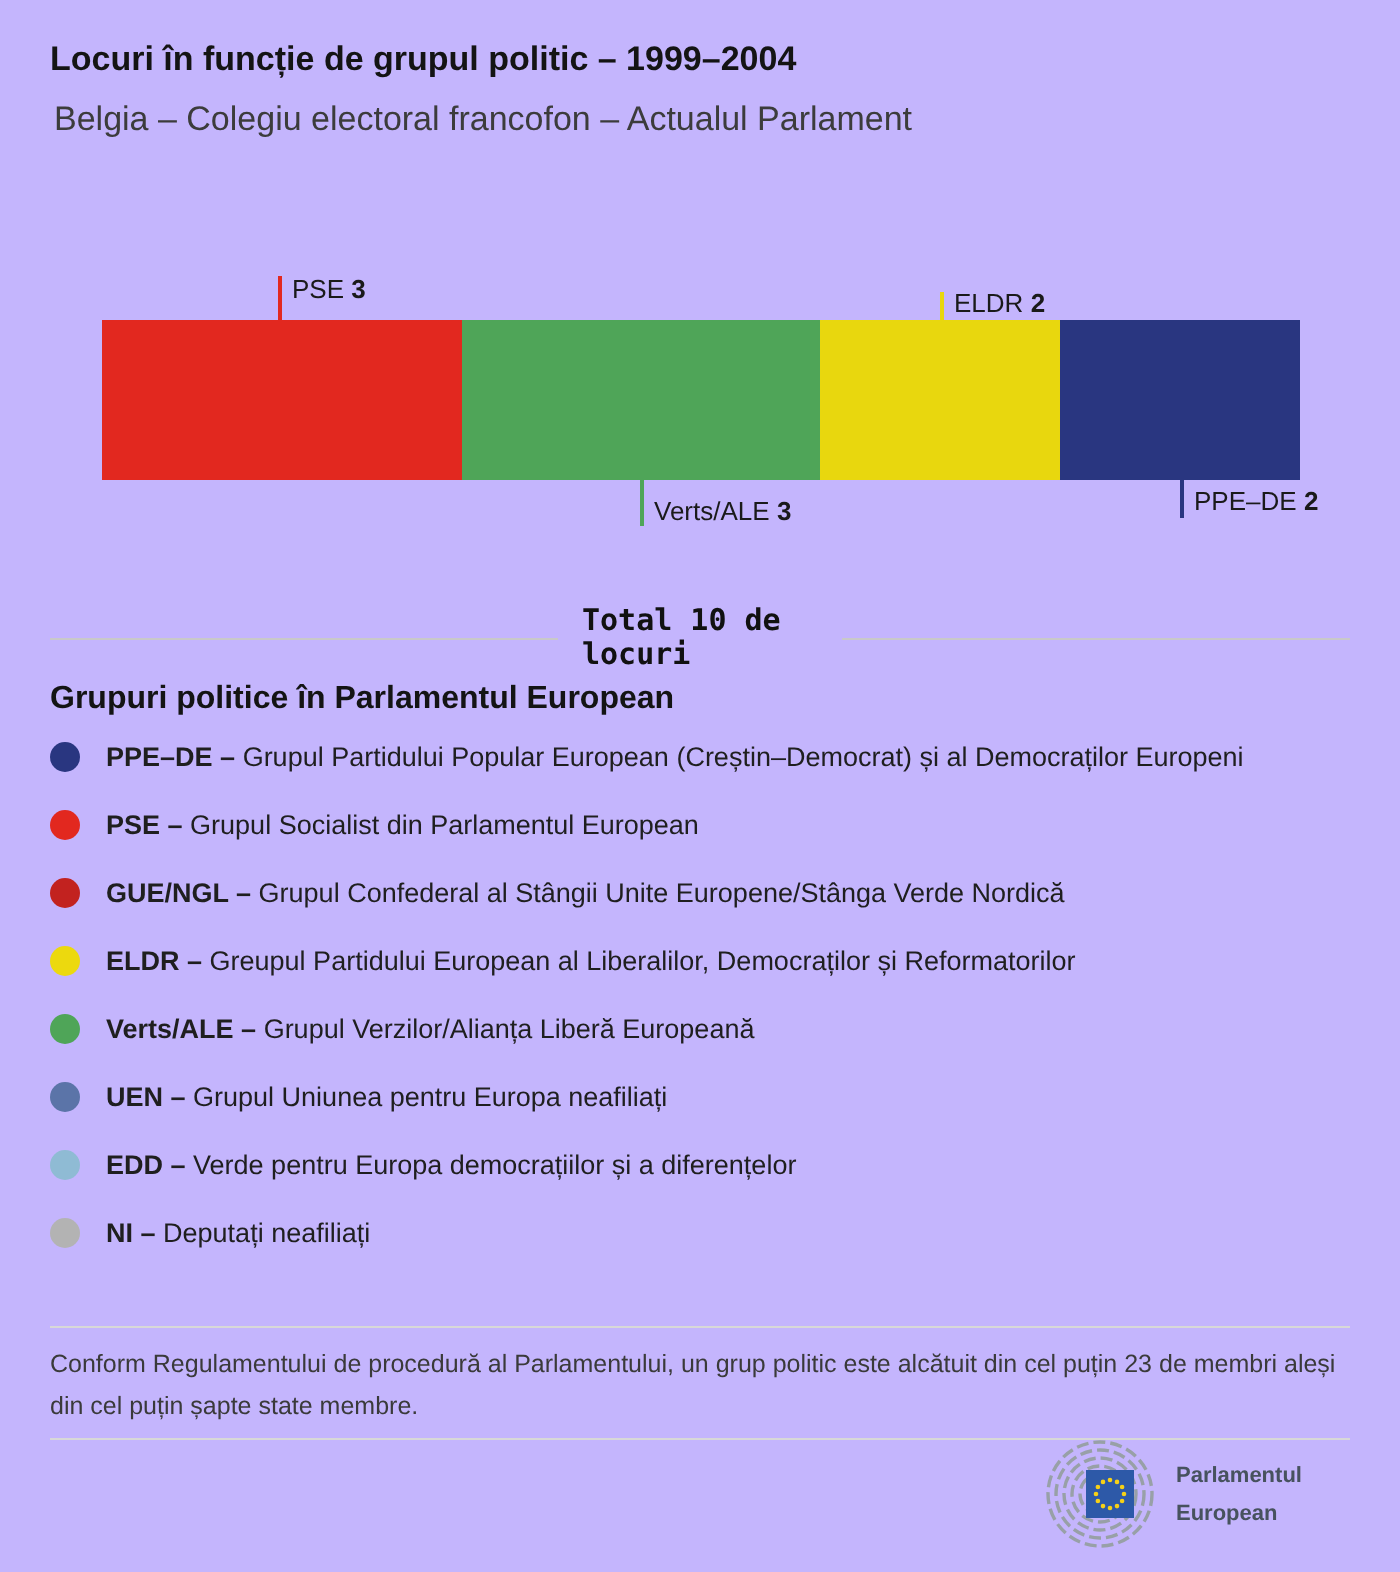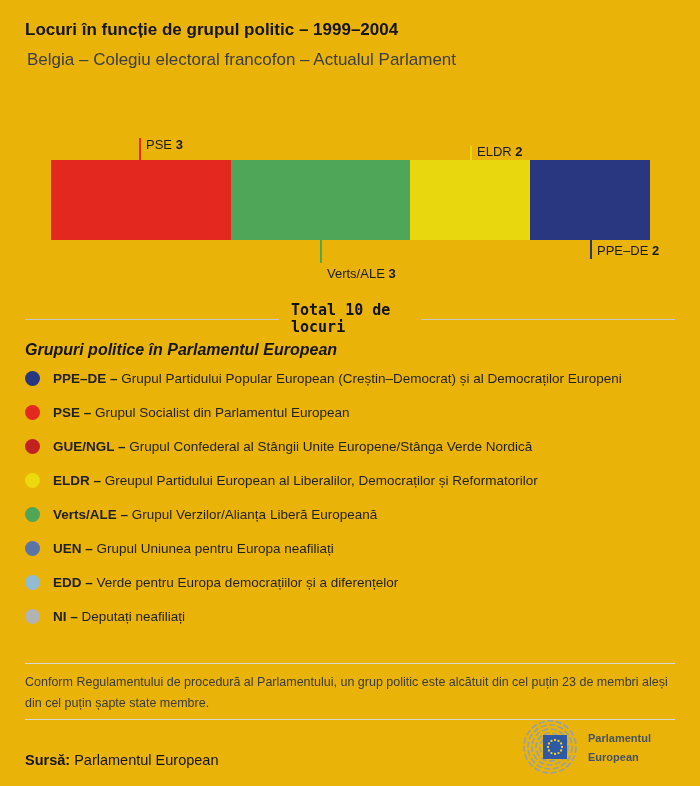--- a/index.html
+++ b/index.html
@@ -1,49 +1,49 @@
 <!DOCTYPE html>
 <html><head>
 <meta charset="utf-8">
 <style>
   * { margin:0; padding:0; box-sizing:border-box; }
   html,body { background:#fff; }
   .page {
-    position:relative; width:700px; height:786px; background:#eab308;
+    position:relative; width:700px; height:786px; background:#c4b5fd;
     font-family:"Liberation Sans", sans-serif; color:#151515; overflow:hidden;
   }
   .title { position:absolute; left:25px; top:20px; font-size:17px; font-weight:700; color:#141414; }
   .subtitle { position:absolute; left:27px; top:50px; font-size:17px; font-weight:400; color:#3c3c3c; }
 
   
   .bar { position:absolute; left:51px; top:160px; width:599px; height:80px; display:flex; }
   .bar .seg { height:100%; }
 
   
   .tick { position:absolute; width:2px; }
   .tick-pse   { left:139px; top:138px; height:22px; }
   .tick-eldr  { left:470px; top:146px; height:14px; }
   .tick-verts { left:320px; top:240px; height:23px; }
   .tick-ppe   { left:590px; top:240px; height:19px; }
   .callout { position:absolute; font-size:13px; color:#1a1a1a; white-space:nowrap; }
   .callout b { font-weight:700; }
   .co-pse   { left:146px; top:137px; }
   .co-eldr  { left:477px; top:144px; }
-  .co-verts { left:327px; top:248px;margin-top:18px; }
+  .co-verts { left:327px; top:248px; }
   .co-ppe   { left:597px; top:243px; }
 
   
   .total-row { position:absolute; left:25px; top:302px; width:650px; display:flex; align-items:center; gap:12px; }
   .total-rule { flex:1; border-top:1px solid #c9c9c9; }
   .total-text {
     width:118px; font-family:"DejaVu Sans Mono", monospace;
     font-weight:700; font-size:15px; line-height:17px; color:#111;
   }
 
-  .legend-heading { position:absolute; left:25px; top:341px; font-size:16px; font-weight:700; color:#141414;font-style:italic; }
+  .legend-heading { position:absolute; left:25px; top:341px; font-size:16px; font-weight:700; color:#141414; }
   .legend { position:absolute; left:25px; top:371px; display:flex; flex-direction:column; gap:19px; }
   .legend-item { display:flex; align-items:center; gap:13px; height:15px; }
   .legend-dot { width:15px; height:15px; border-radius:50%; flex:0 0 15px; }
   .legend-text { font-size:13.5px; color:#1f1f1f; white-space:nowrap; }
   .legend-text .nm { font-weight:700; }
 
   .rule { position:absolute; left:25px; width:650px; border-top:1px solid #d8d8d8; }
   .rule-1 { top:663px; }
   .rule-2 { top:719px; }
   .footnote { position:absolute; left:25px; top:672px; width:656px; font-size:12.5px; line-height:21px; color:#3a3a3a; }
@@ -130,24 +130,20 @@
       <div class="legend-item">
       <span class="legend-dot" style="background: rgb(179, 179, 179);"></span>
       <span class="legend-text"><span class="nm">NI –</span> <span class="ds">Deputați neafiliați</span></span>
     </div>
     </div>
 
   <div class="rule rule-1"></div>
   <div class="footnote">Conform Regulamentului de procedură al Parlamentului, un grup politic este alcătuit din cel puțin 23 de membri aleși din cel puțin șapte state membre.</div>
   <div class="rule rule-2"></div>
 
-  <div class="source">
-    <span class="lbl">Sursă:</span>
-    <span>Parlamentul European</span>
-  </div>
 
   <svg class="ep-logo" viewBox="0 0 70 54" id="ep-logo-svg">
       <circle cx="36" cy="27" r="10" fill="none" stroke="#98a0a7" stroke-width="1.7" stroke-dasharray="6 2.5"></circle>
       <circle cx="36" cy="27" r="14" fill="none" stroke="#98a0a7" stroke-width="1.7" stroke-dasharray="6 2.5"></circle>
       <circle cx="36" cy="27" r="18" fill="none" stroke="#98a0a7" stroke-width="1.7" stroke-dasharray="6 2.5"></circle>
       <circle cx="36" cy="27" r="22" fill="none" stroke="#98a0a7" stroke-width="1.7" stroke-dasharray="6 2.5"></circle>
       <circle cx="36" cy="27" r="26" fill="none" stroke="#98a0a7" stroke-width="1.7" stroke-dasharray="6 2.5"></circle>
       <rect x="29" y="15" width="24" height="24" fill="#2d59a8"></rect>
       <circle cx="41.00" cy="20.00" r="1.15" fill="#f7d117"></circle>
       <circle cx="44.50" cy="20.94" r="1.15" fill="#f7d117"></circle>

